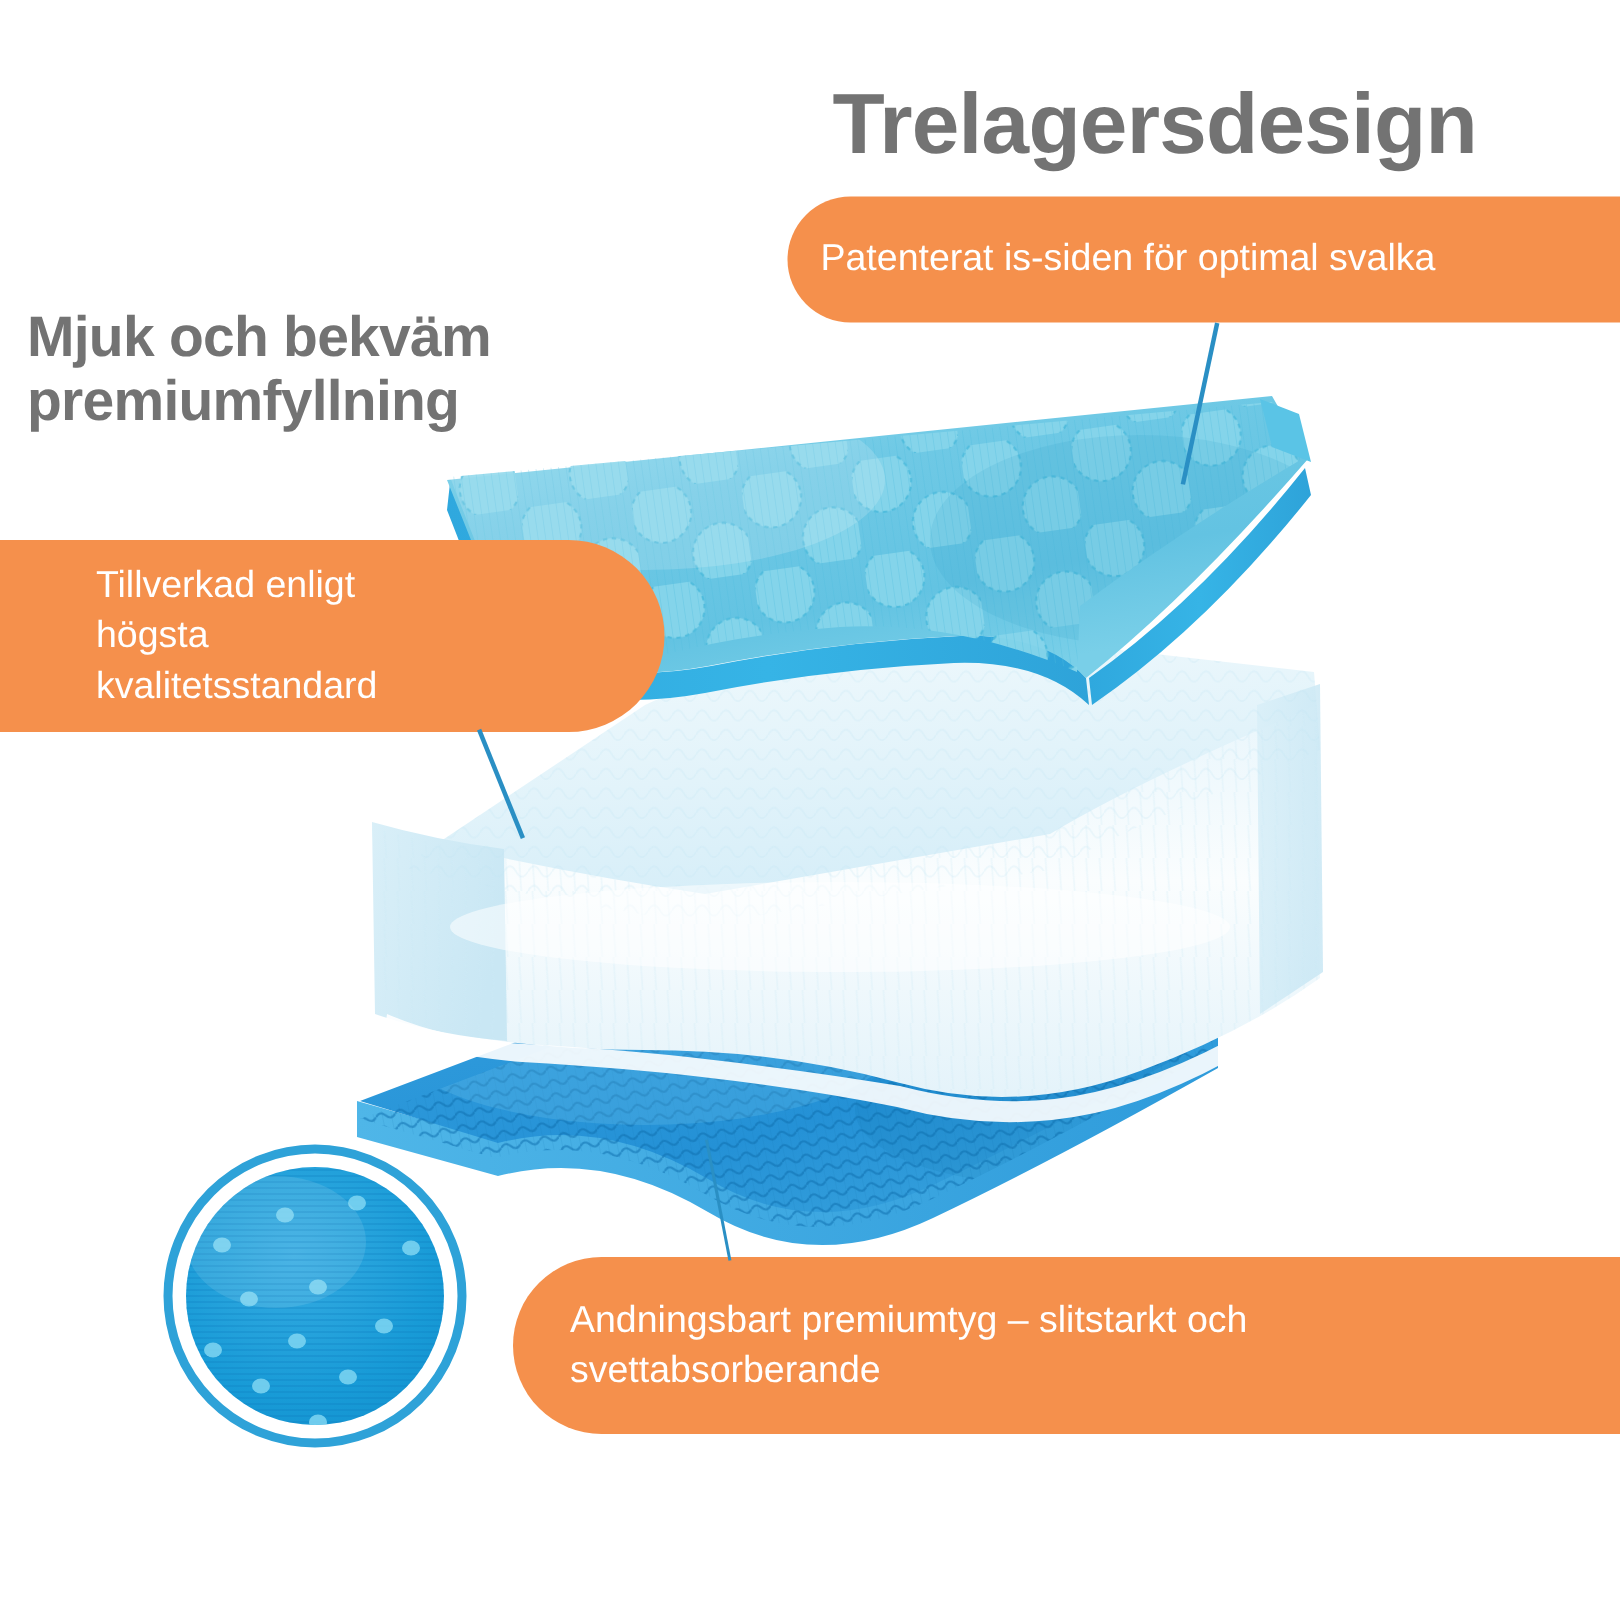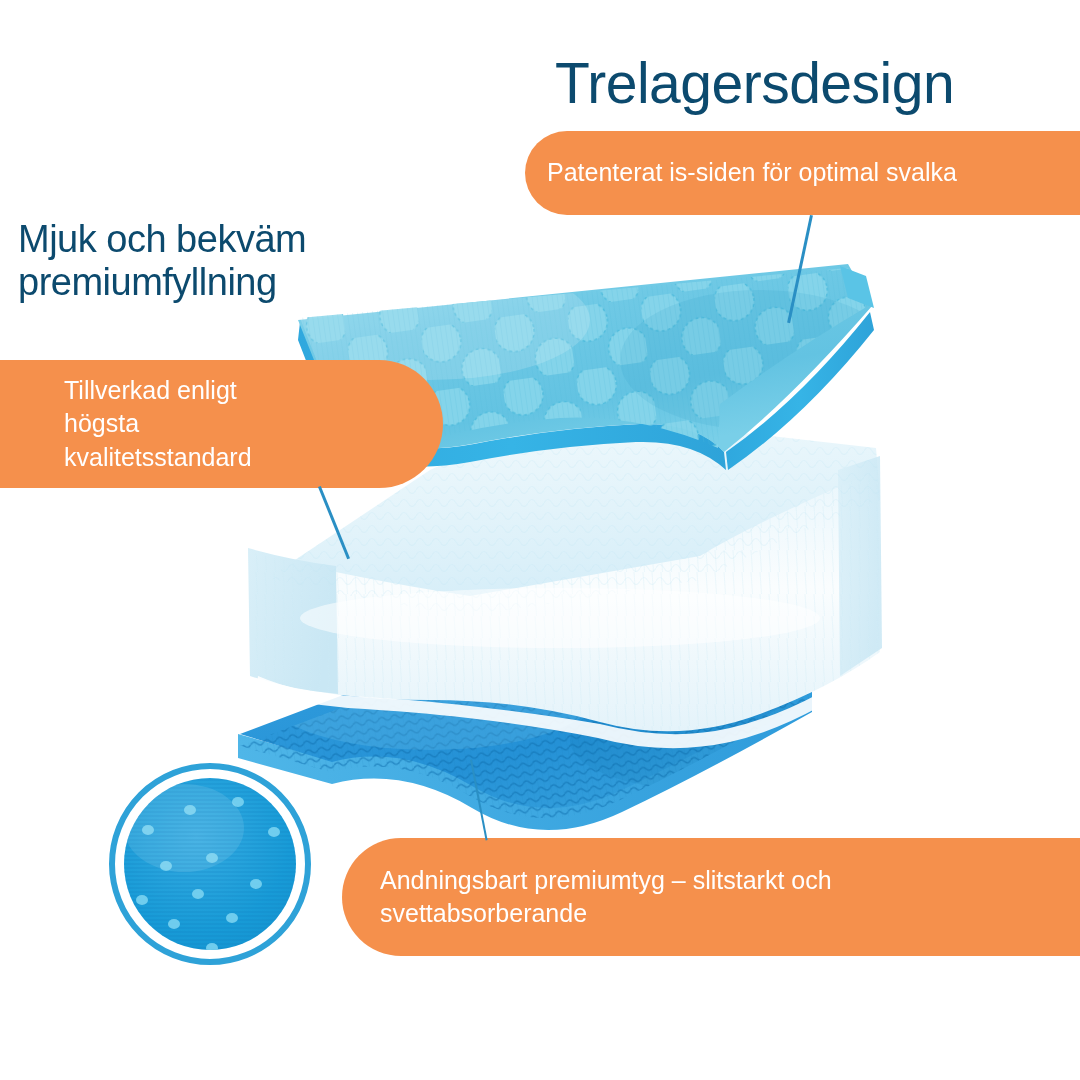--- a/index.html
+++ b/index.html
@@ -22,34 +22,34 @@
   #product-illustration {
     position: absolute;
     left: 0; top: 0;
     width: 1080px;
     height: 1080px;
   }
 
   
   .heading {
     position: absolute;
-    color: #0c4a6e;
-    font-weight: normal;
+    color: #737373;
+    font-weight: bold;
     letter-spacing: -0.5px;
     line-height: 1.12;
     white-space: pre-line;
   }
   #title-main {
     left: 555px;
     top: 52px;
     font-size: 57px;
   }
   #title-left {
     left: 18px;
-    top: 218px;
+    top: 204px;
     font-size: 38px;
   }
 
   
   .banner {
     position: absolute;
     background: #F5904C;
     color: #ffffff;
     box-sizing: border-box;
     display: flex;

